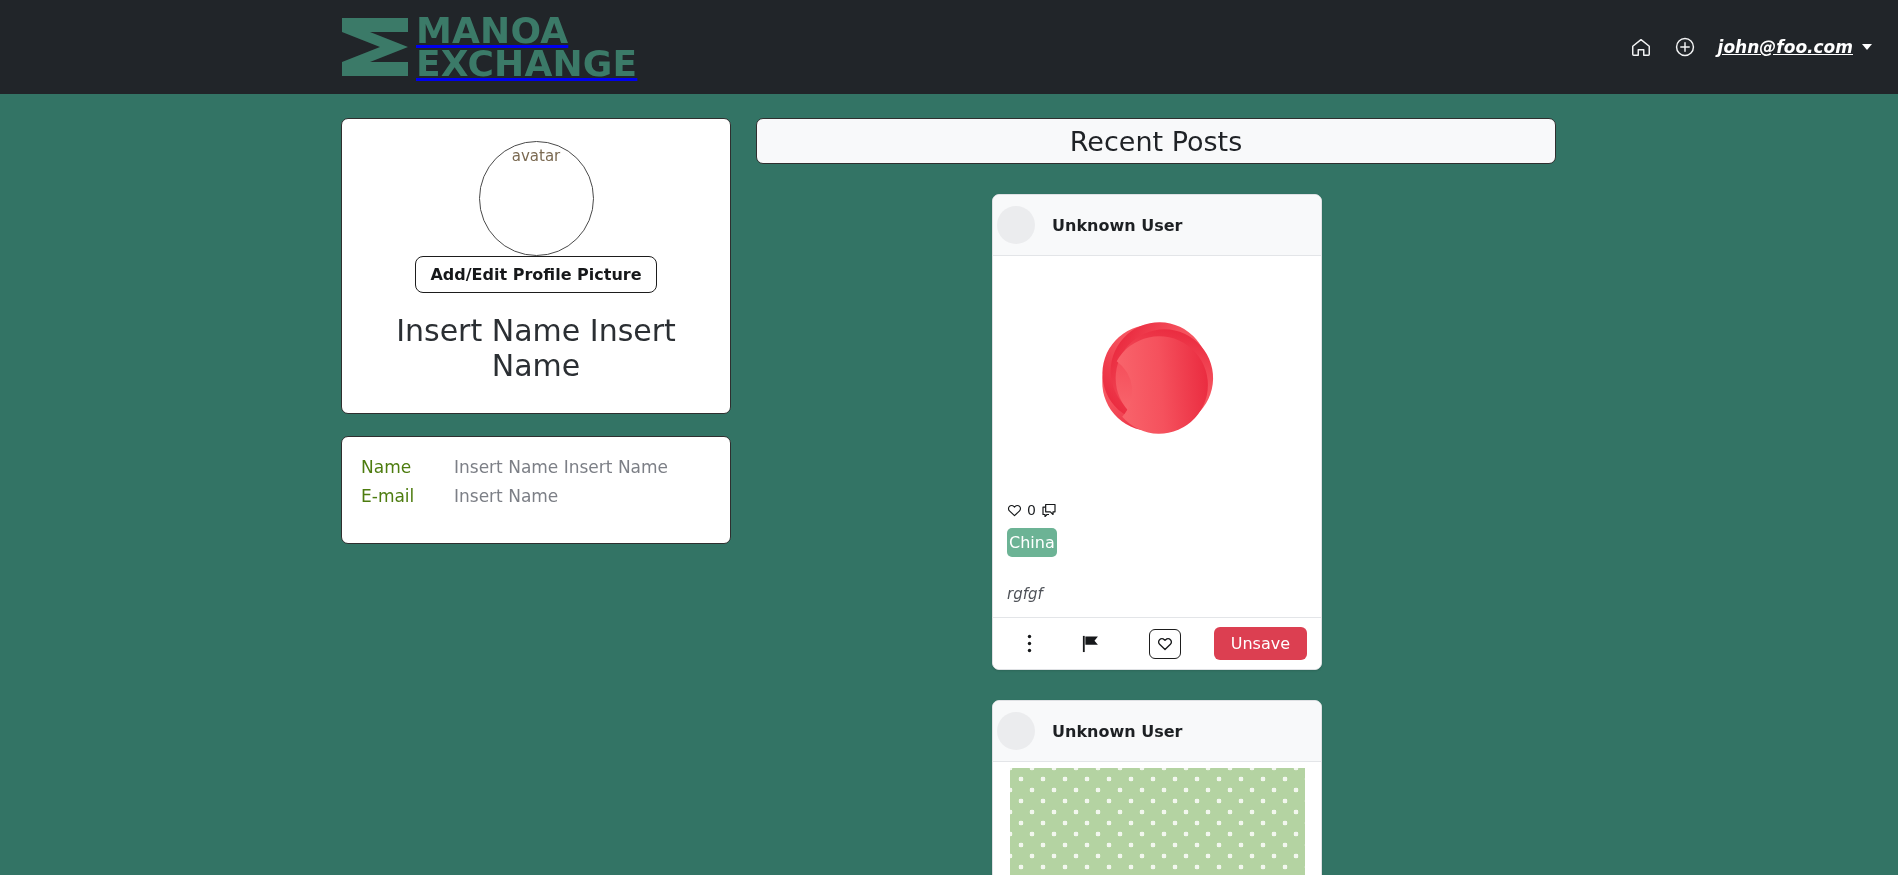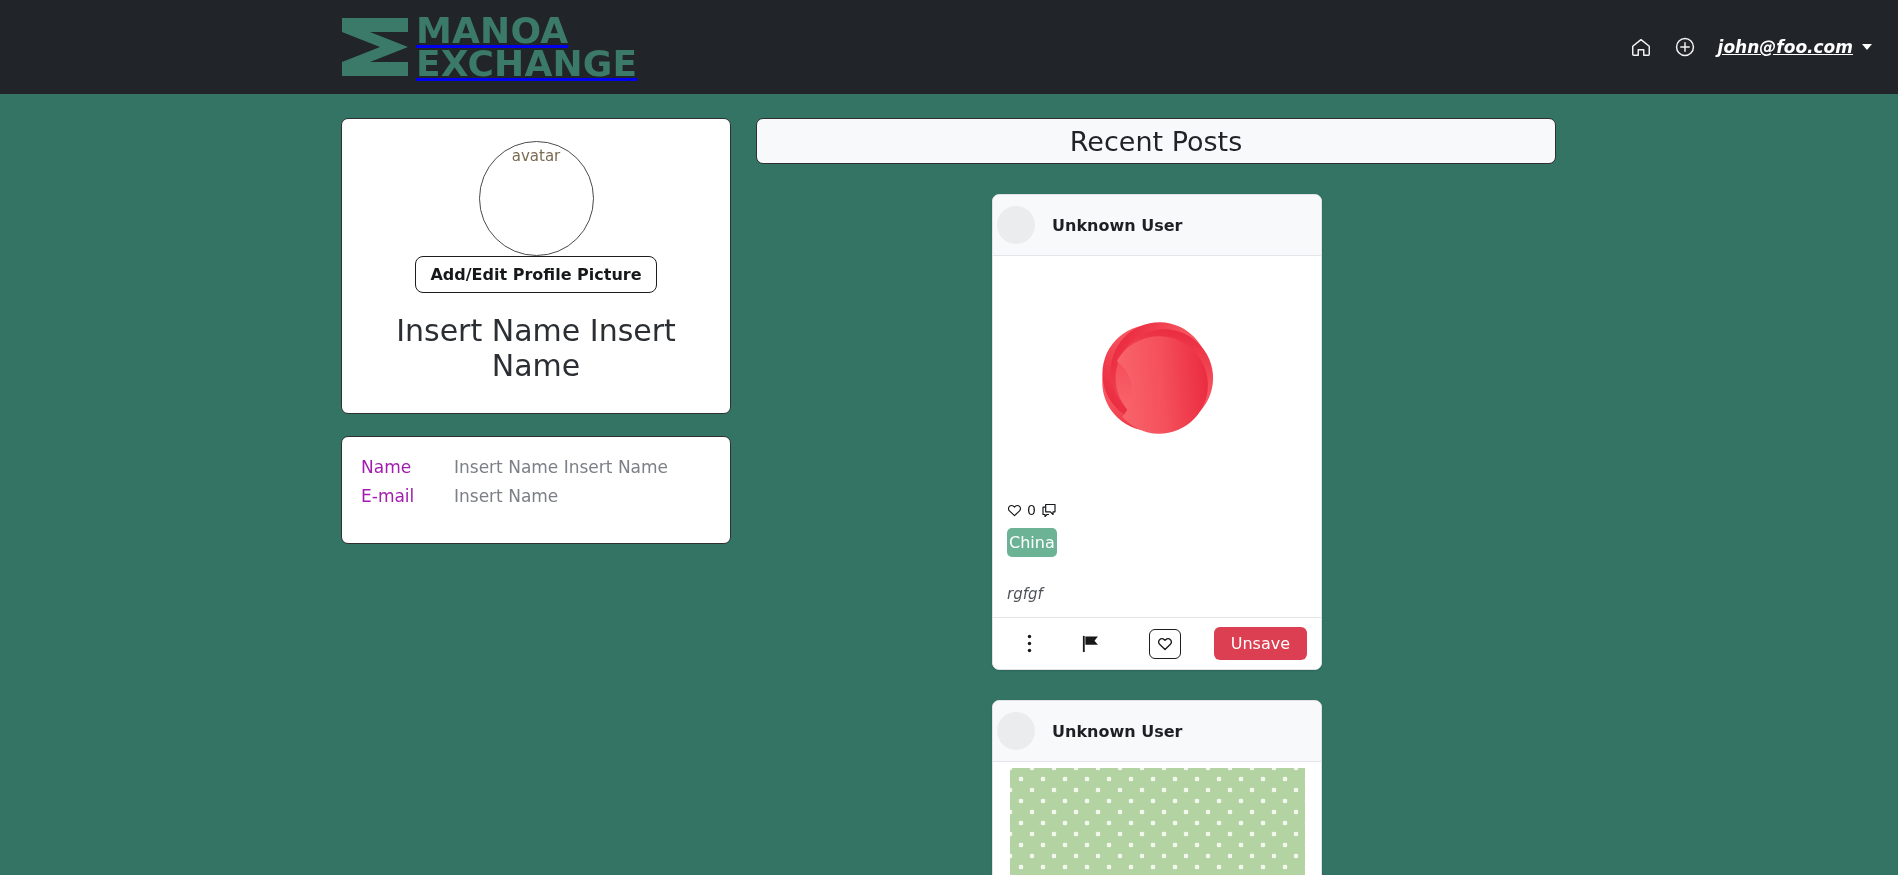--- a/index.html
+++ b/index.html
@@ -139,21 +139,21 @@
     padding: 20px 19px 22px 19px;
   }
   .info-row {
     display: flex;
     align-items: baseline;
     margin-bottom: 9px;
     font-size: 17px;
     font-family: "DejaVu Sans", sans-serif;
   }
   .info-row:last-child { margin-bottom: 15px; }
-  .info-label { width: 93px; flex: none; color: #a21caf; }
+  .info-label { width: 93px; flex: none; color: #4d7c0f; }
   .info-value { color: #7c7f86; }
 
   
   .posts-header {
     background: #f8f9fa;
     border: 1px solid #2f2f2f;
     border-radius: 7px;
     height: 46px;
     display: flex;
     align-items: center;

